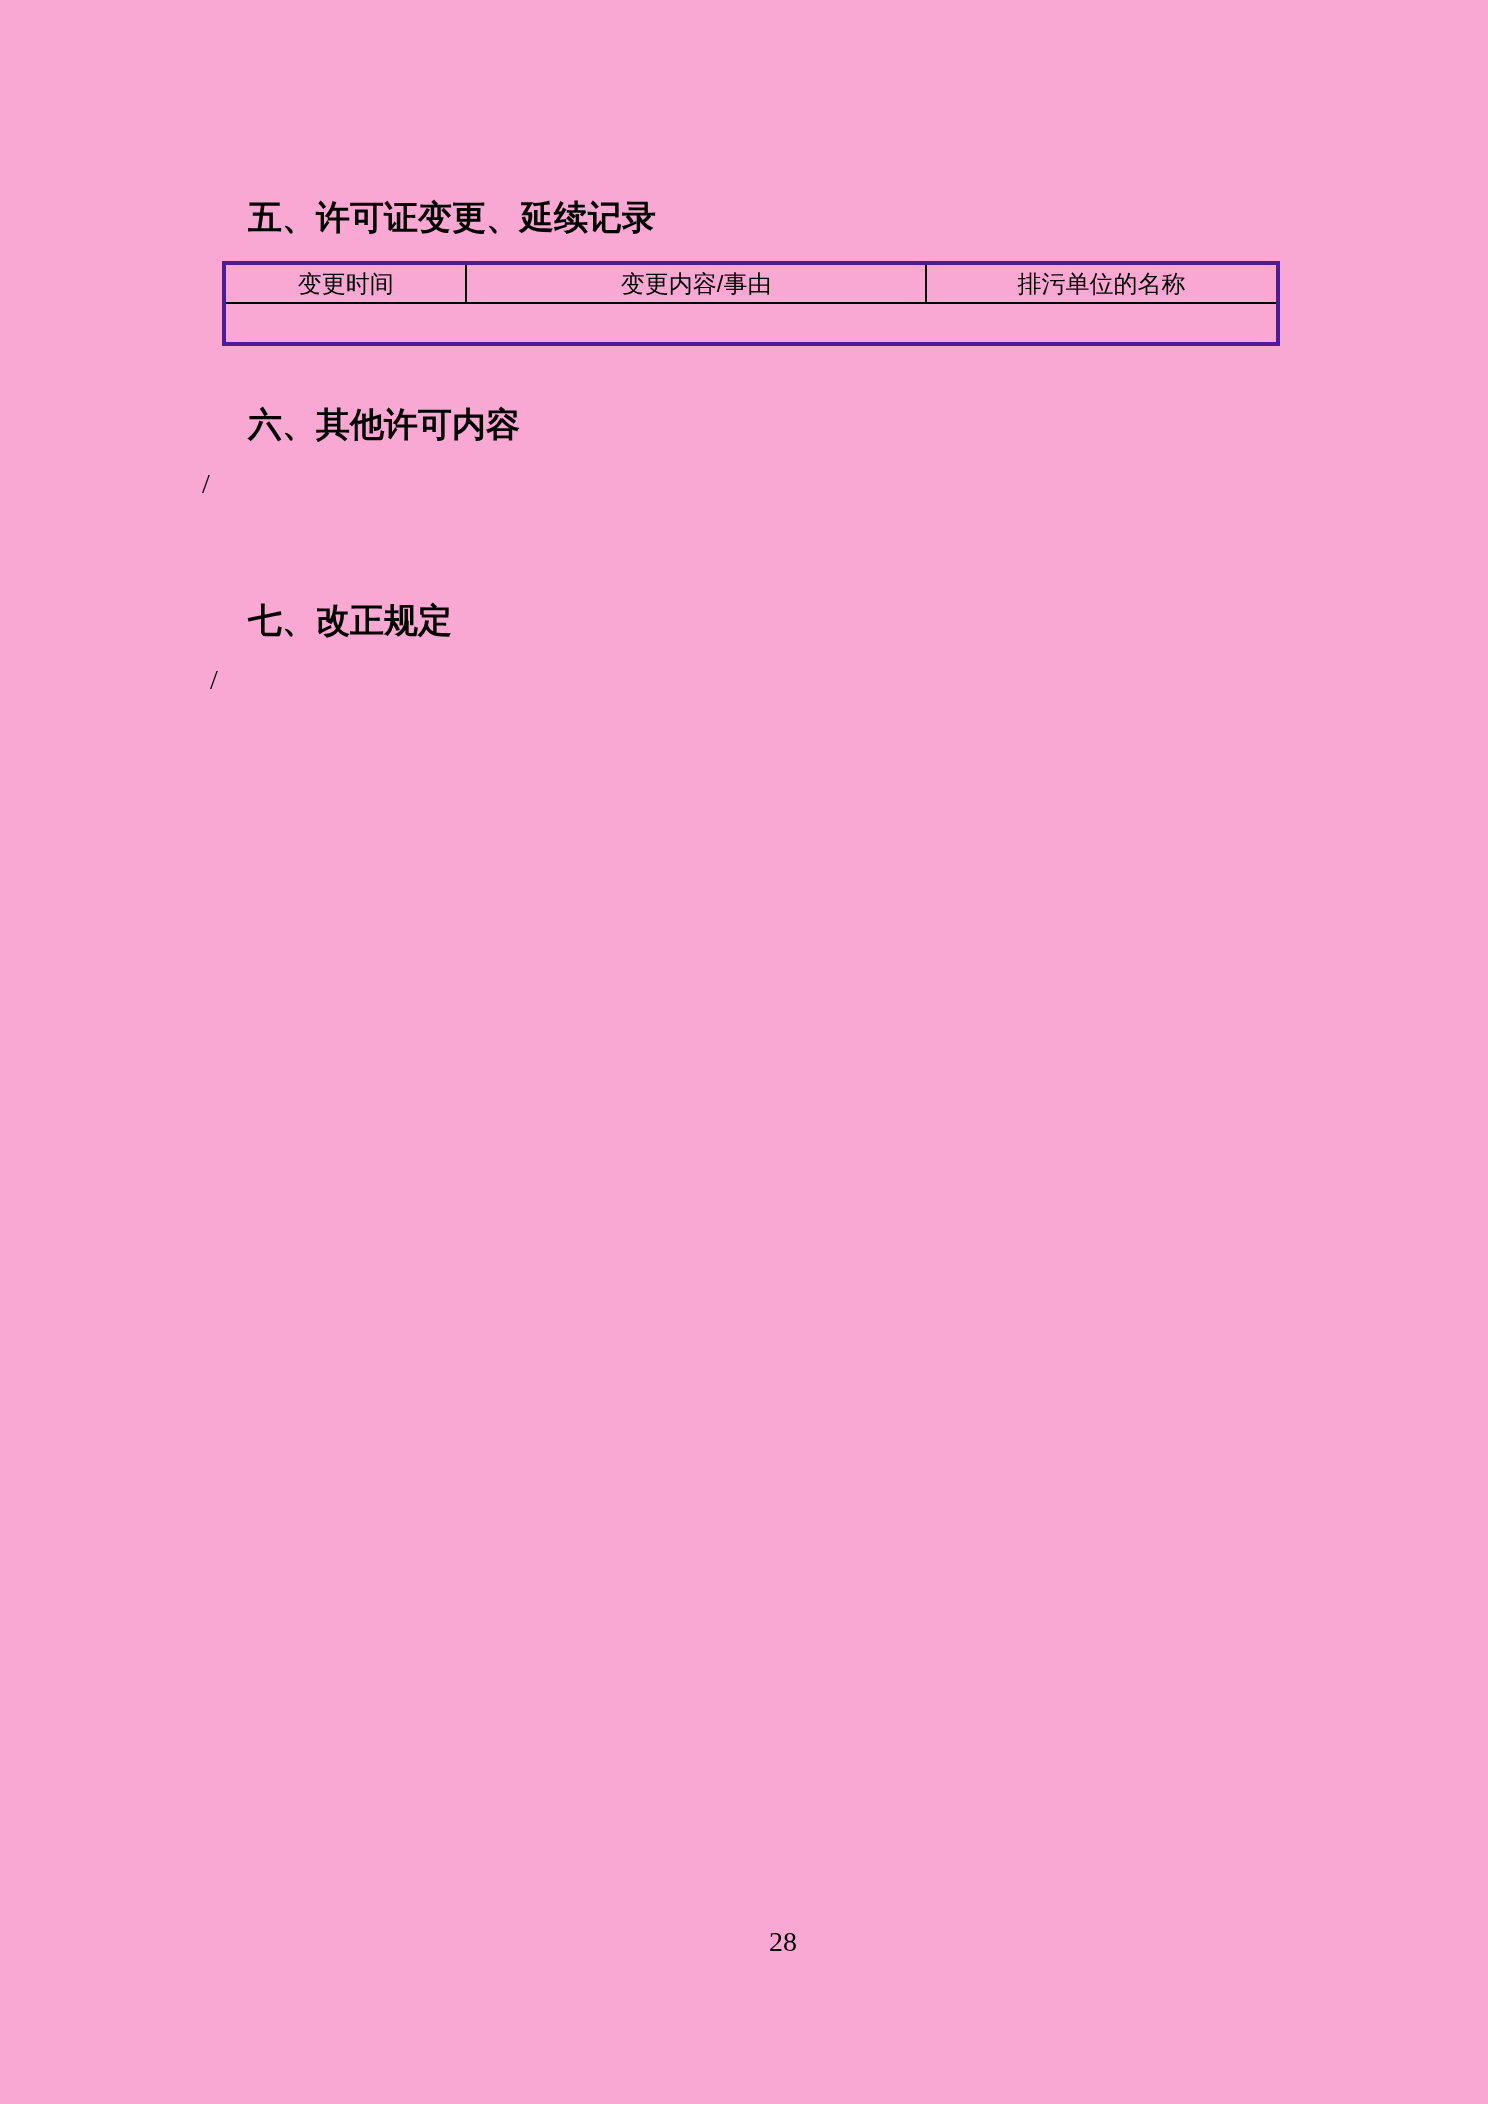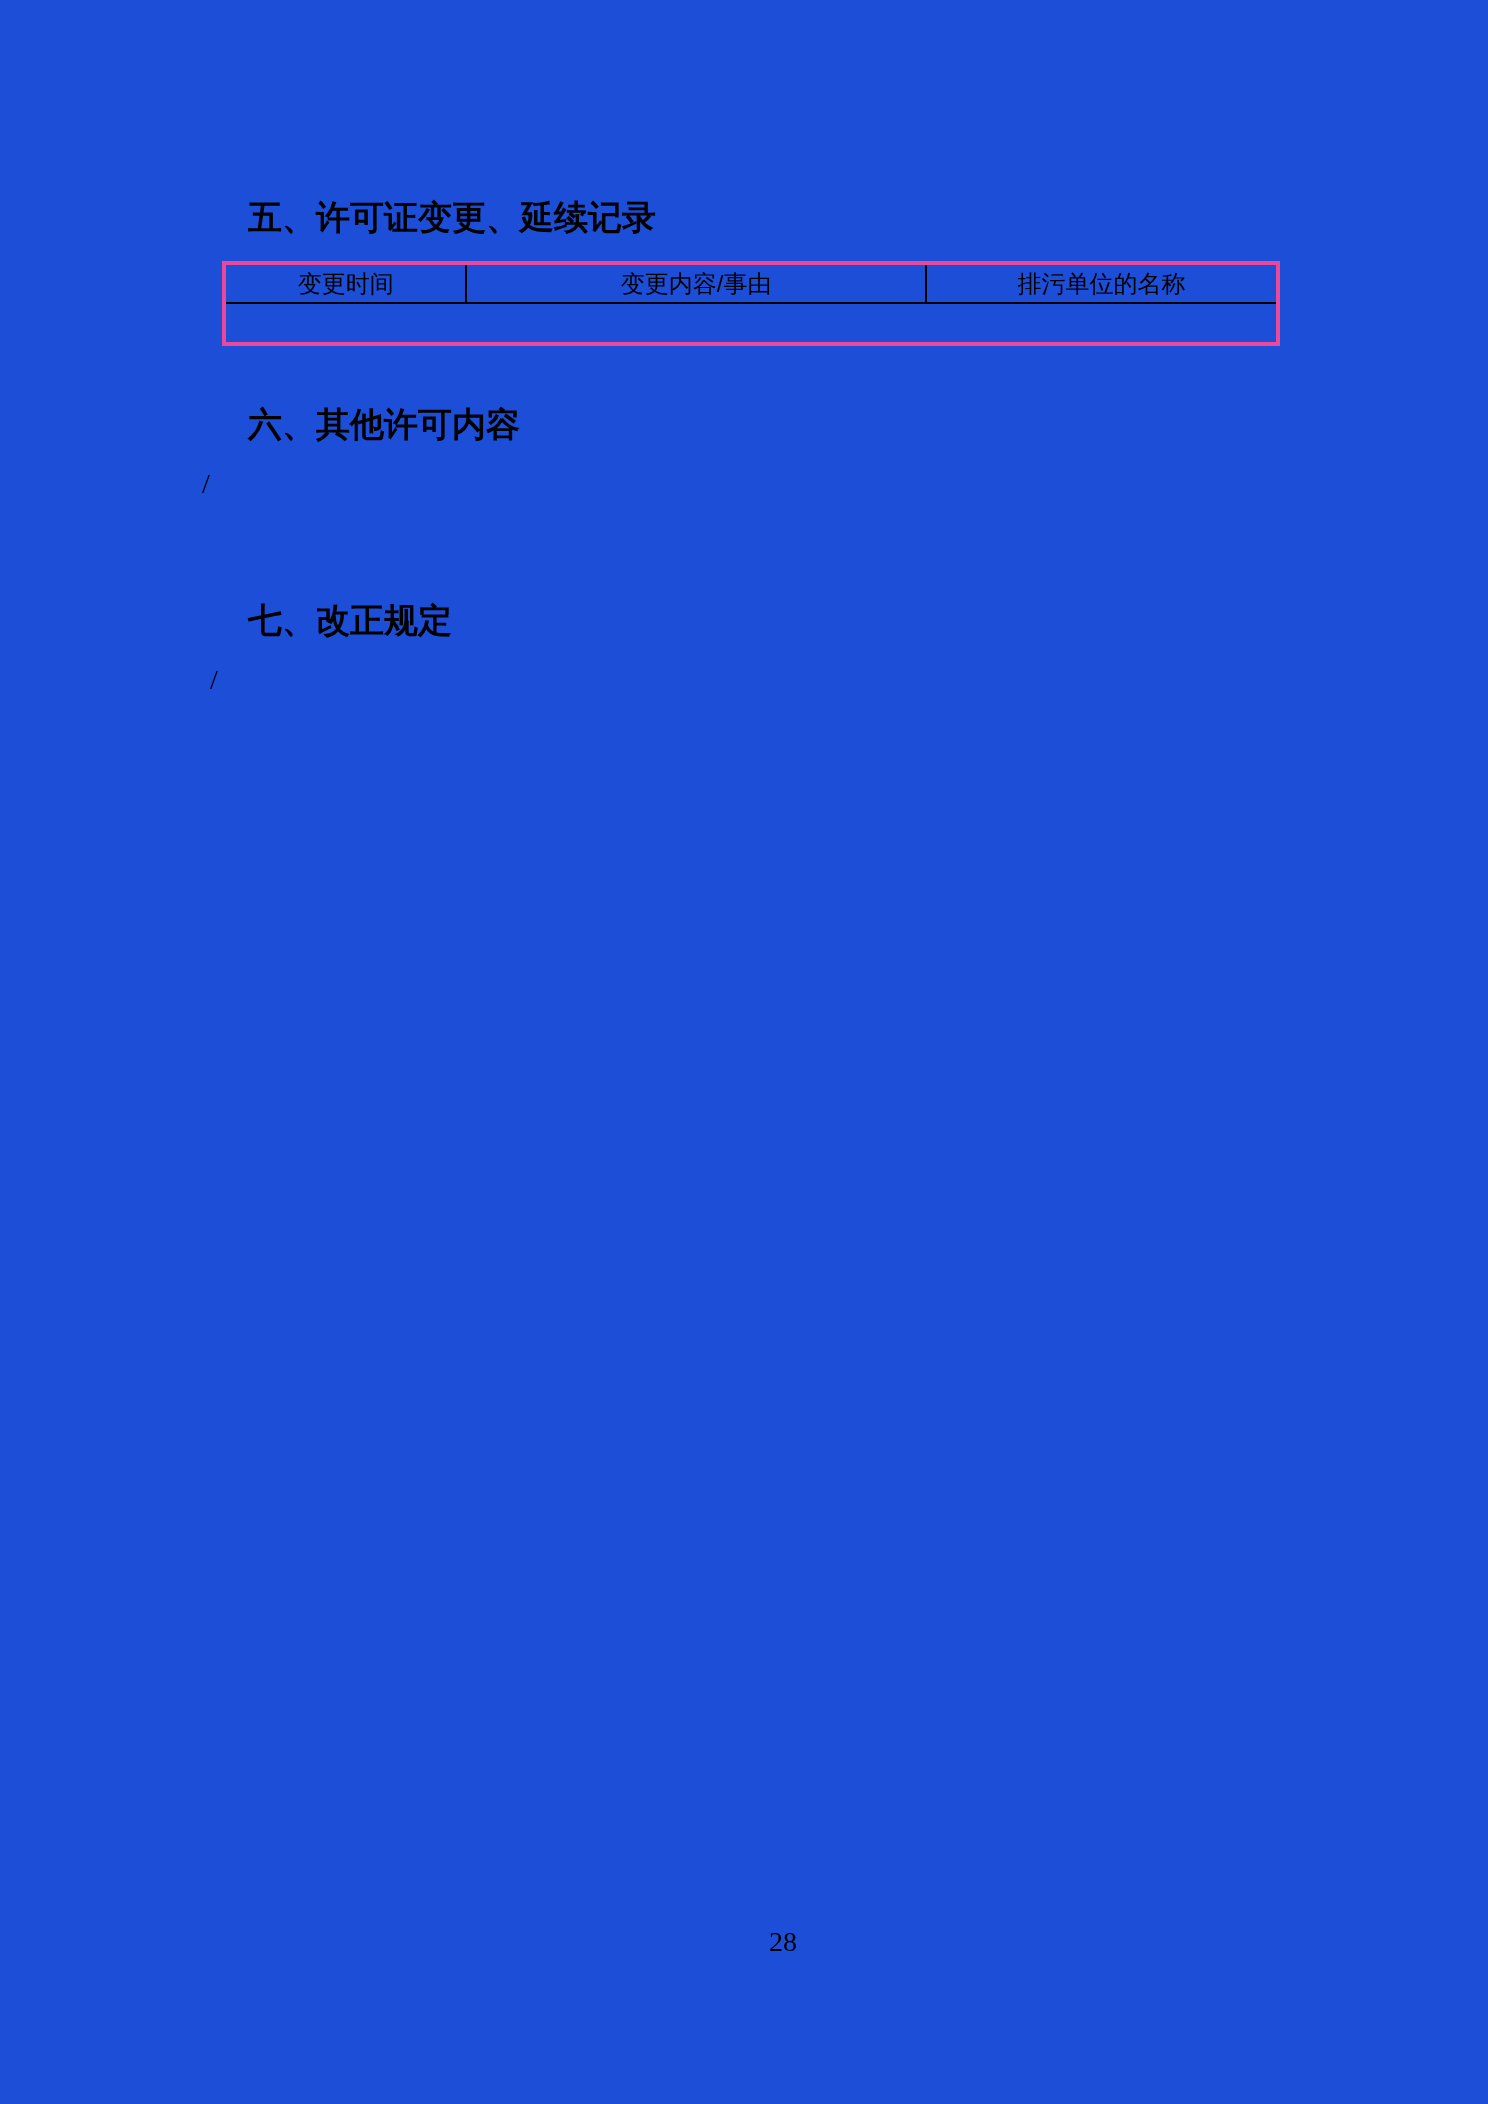--- a/index.html
+++ b/index.html
@@ -1,21 +1,21 @@
 <!DOCTYPE html>
 <html><head>
 <meta charset="utf-8">
 <style>
   html, body { margin: 0; padding: 0; background: #e8e8e8; }
   .page {
     position: relative;
     width: 1488px;
     height: 2104px;
     margin: 0 auto;
-    background: #1d4ed8;
+    background: #f9a8d4;
     color: #000000;
     font-family: "Liberation Serif", "DejaVu Serif", serif;
     overflow: hidden;
   }
   .content { margin: 0 168px; }
 
   .section-title {
     margin: 0;
     padding-left: 80px;
     font-size: 34px;
@@ -35,21 +35,21 @@
     font-weight: bold;
     text-align: center;
   }
 
   .permit-table {
     margin-top: 25px;
     margin-left: 54px;
     width: 1058px;
     border-collapse: collapse;
     table-layout: fixed;
-    border: 4px solid #ec4899;
+    border: 4px solid #4c1d95;
   }
   .permit-table th {
     height: 37px;
     border-right: 2px solid #000;
     border-bottom: 2px solid #000;
     font-family: "Liberation Sans", "DejaVu Sans", sans-serif;
     font-weight: 500;
     font-size: 24px;
     text-align: center;
     vertical-align: middle;

